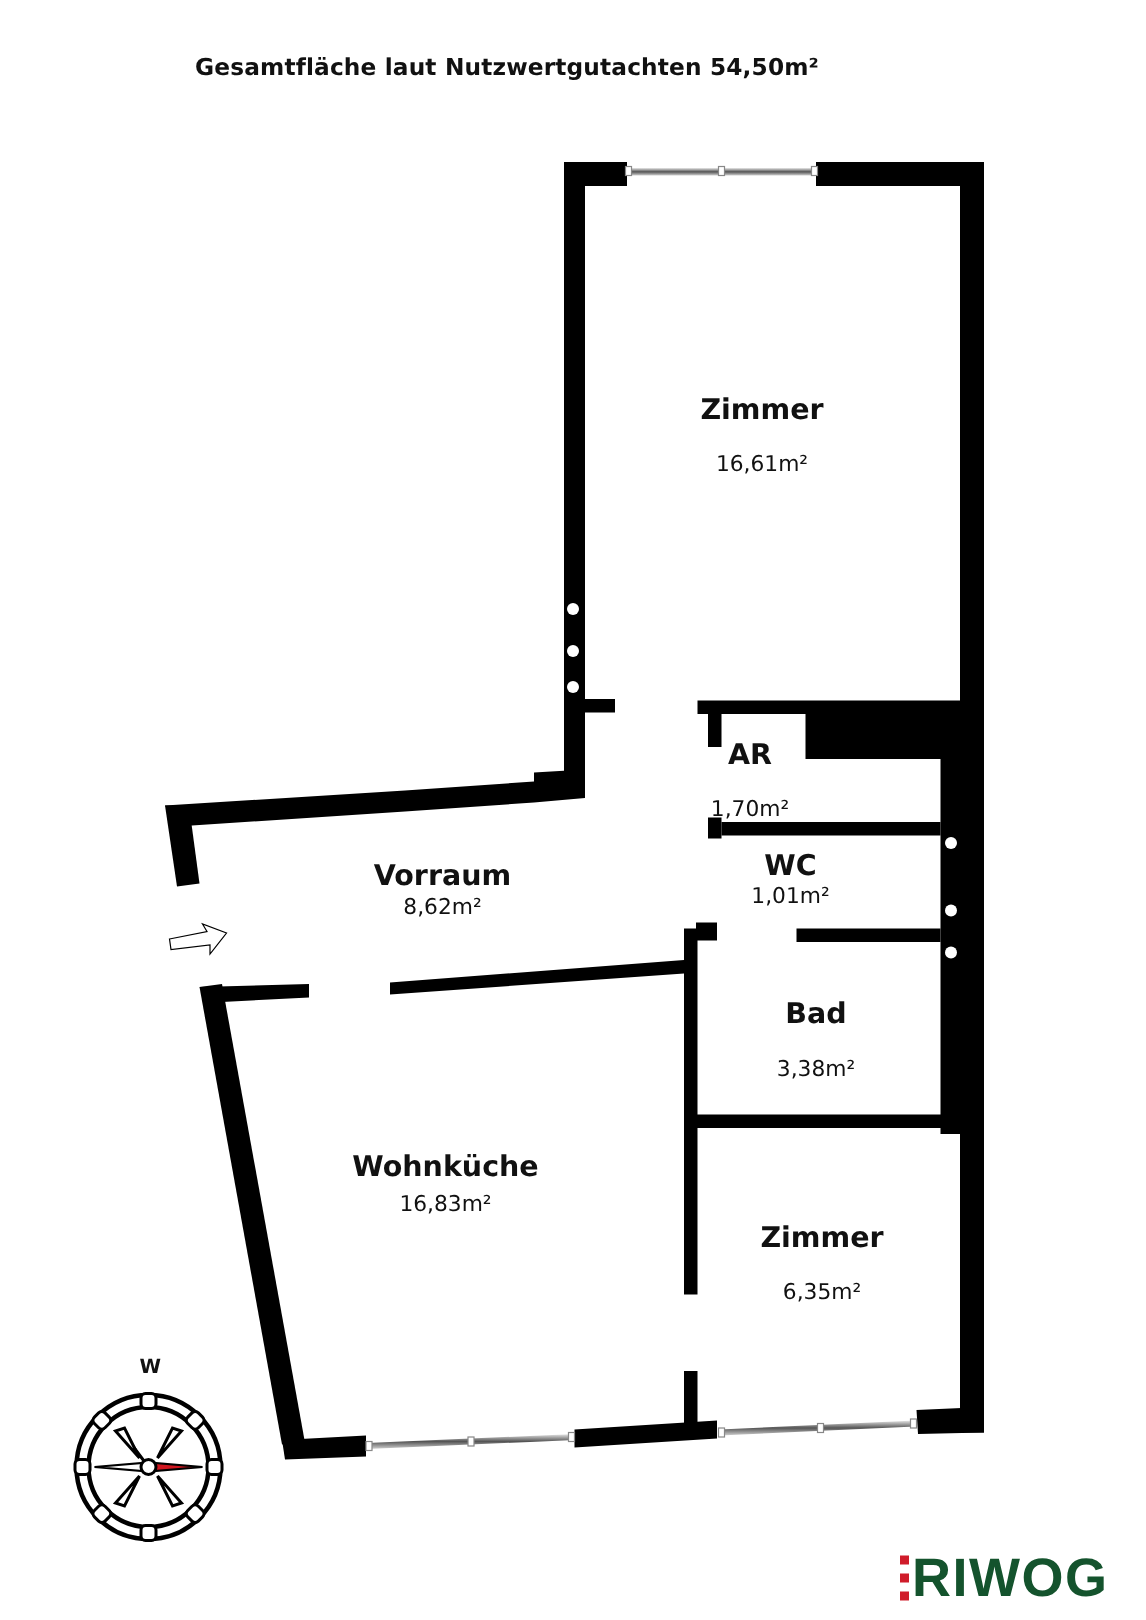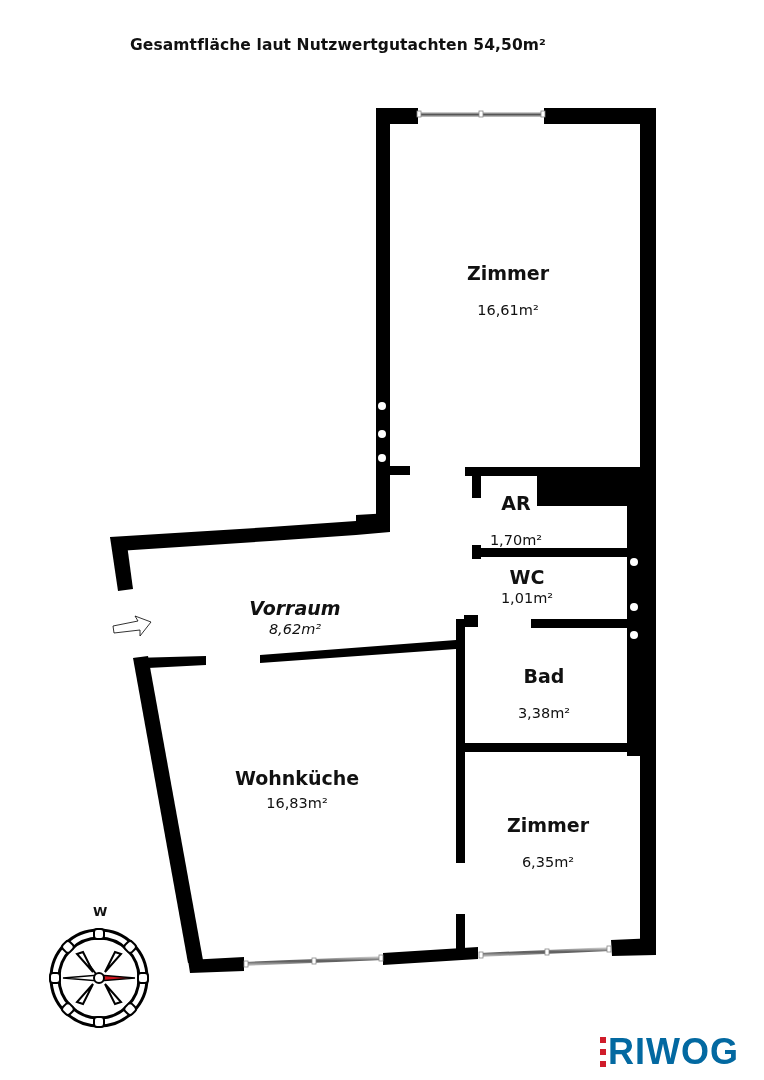--- a/index.html
+++ b/index.html
@@ -9,21 +9,21 @@
              font-size: 15.5px; font-weight: bold; letter-spacing: 0.1px; }
     svg.plan { position: absolute; left: 0; top: 0; }
     .wall { fill: #000; }
     .lbl { position: absolute; text-align: center; transform: translateX(-50%); white-space: nowrap; }
     .lbl .name { font-size: 19px; font-weight: bold; display: block; line-height: 22px; }
     .lbl .area { font-size: 14.5px; display: block; line-height: 20px; margin-top: 16px; }
     .compass-w { position: absolute; left: 93px; top: 904px; font-size: 13px; font-weight: bold; }
     .logo { position: absolute; left: 600px; top: 1034px; height: 36px; display: flex; align-items: center; }
     .logo .mark { display: flex; flex-direction: column; justify-content: space-between; height: 30px; margin-right: 2px; }
     .logo .mark span { display: block; width: 6px; height: 6px; background: #d01c2a; }
-    .logo .txt { font-size: 36px; font-weight: bold; color: #0369a1; letter-spacing: 1px; line-height: 36px; font-family: "Liberation Sans", sans-serif; }
+    .logo .txt { font-size: 36px; font-weight: bold; color: #14532d; letter-spacing: 1px; line-height: 36px; font-family: "Liberation Sans", sans-serif; }
   </style>
 </head>
 <body>
 
 <div class="title">Gesamtfläche laut Nutzwertgutachten 54,50m²</div>
 
 <svg class="plan" width="764" height="1080" viewBox="0 0 764 1080">
   <defs>
     <linearGradient id="glass" x1="0" y1="0" x2="0" y2="1">
       <stop offset="0" stop-color="#e8e8e8"></stop>
@@ -131,25 +131,25 @@
     <polygon points="-36,0 0,-3 0,3" fill="#fff" stroke="#000" stroke-width="1.5"></polygon>
     <polygon points="36,0 0,-3 0,3" fill="#d0161f" stroke="#000" stroke-width="1.5"></polygon>
     <circle r="5" fill="#fff" stroke="#000" stroke-width="2"></circle>
   </g>
 </svg>
 
 <div class="lbl" style="left:508px; top:262px;">
   <span class="name">Zimmer</span>
   <span class="area">16,61m²</span>
 </div>
-<div class="lbl" style="left:516px; top:492px;">
+<div class="lbl" style="left:500px; top:492px;">
   <span class="name">AR</span>
   <span class="area">1,70m²</span>
 </div>
-<div class="lbl" style="left:295px; top:597px;font-style:italic;">
+<div class="lbl" style="left:295px; top:573px;">
   <span class="name">Vorraum</span>
   <span class="area" style="margin-top:0;">8,62m²</span>
 </div>
 <div class="lbl" style="left:527px; top:566px;">
   <span class="name">WC</span>
   <span class="area" style="margin-top:0;">1,01m²</span>
 </div>
 <div class="lbl" style="left:544px; top:665px;">
   <span class="name">Bad</span>
   <span class="area">3,38m²</span>

